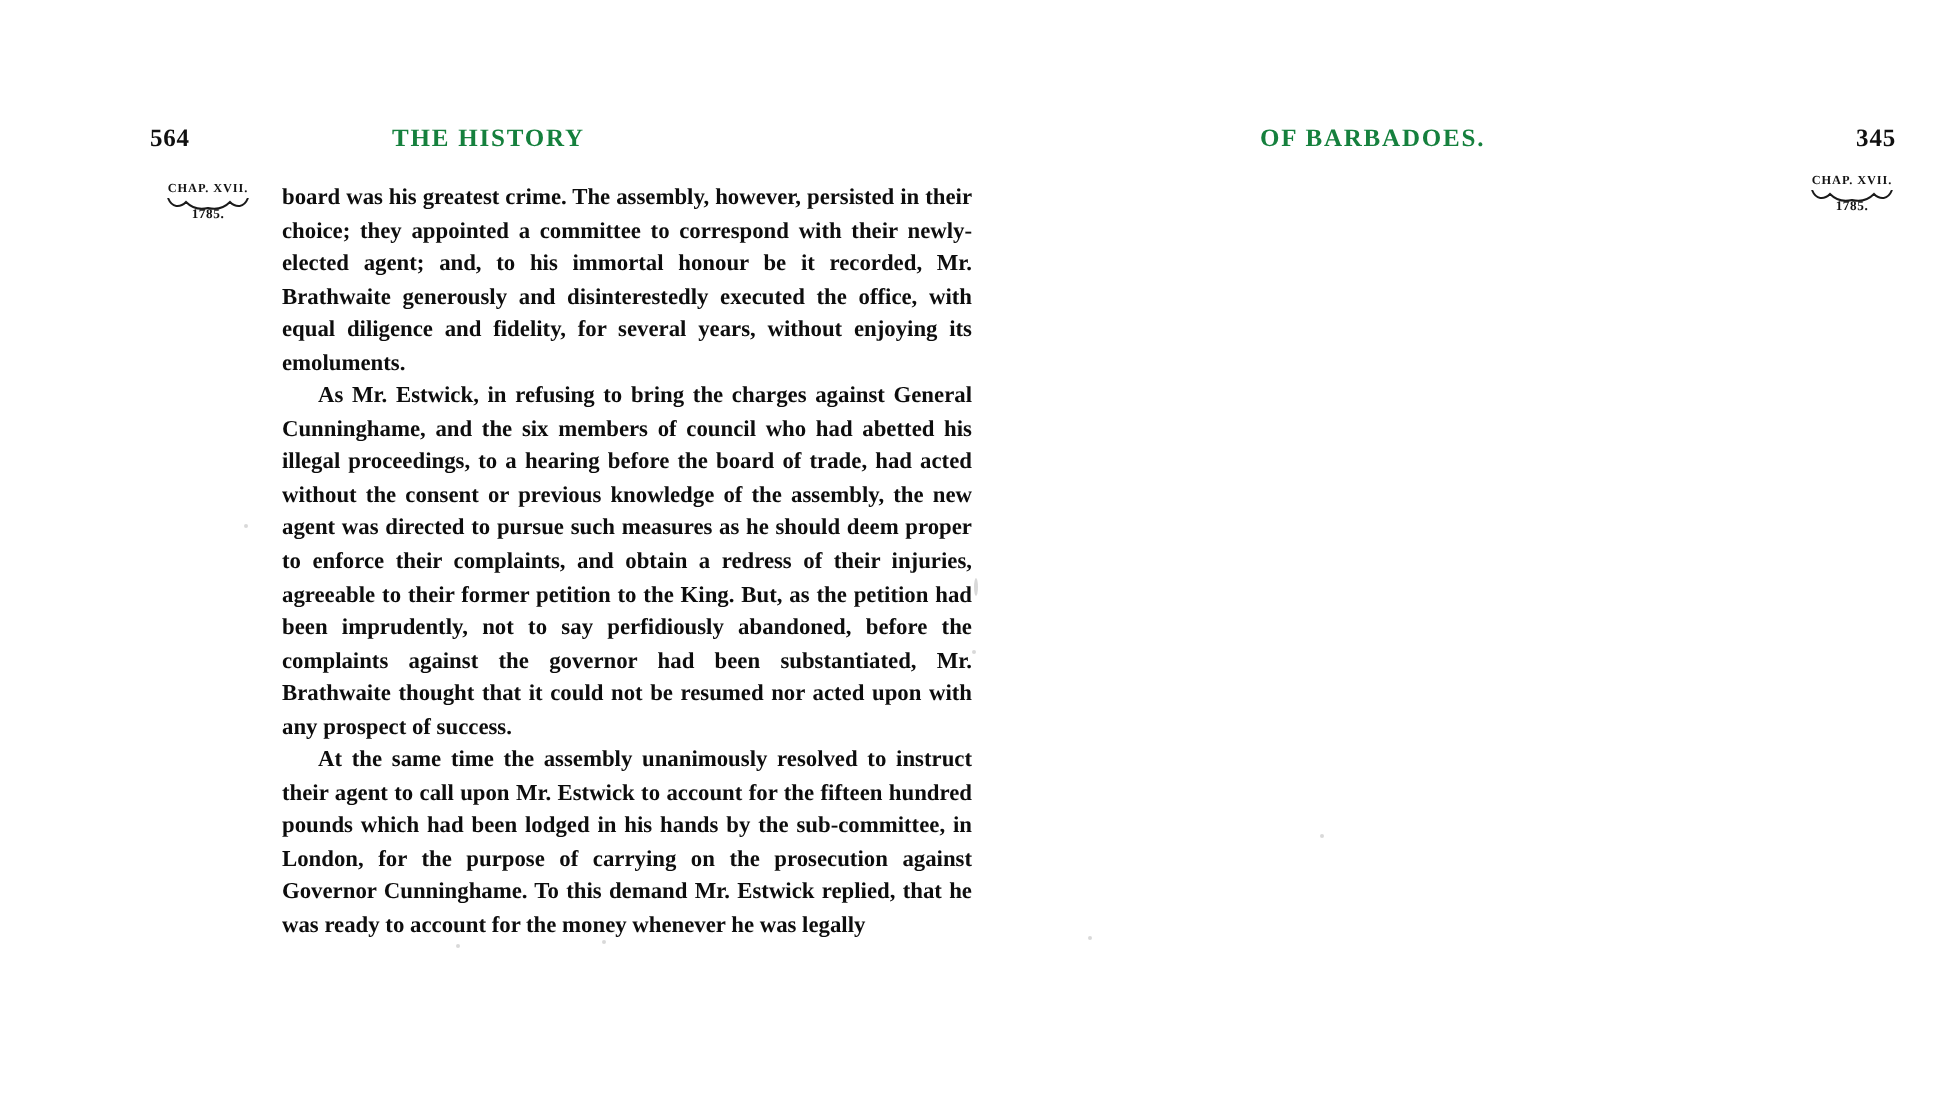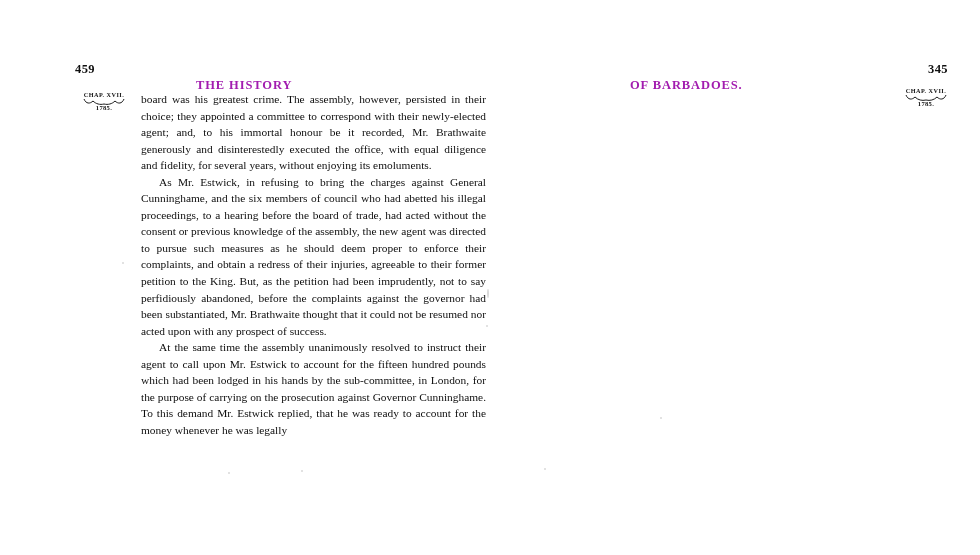--- a/index.html
+++ b/index.html
@@ -48,23 +48,23 @@
     font-size: 12.5px;
     letter-spacing: 0.4px;
     font-weight: 600;
     color: #101010;
   }
   .folio-left  { left: 75px; }
   .folio-right { right: 32px; }
 
   .head-title {
     position: absolute;
-    top: 16px;
+    top: 0;
     font-weight: 600;
-    color: #a21caf;
+    color: #15803d;
     white-space: nowrap;
   }
   .head-title-left  { left: 196px; }
   .head-title-right { left: 130px; }
 
   
   .margin-note {
     position: absolute;
     width: 64px;
     text-align: center;
@@ -98,20 +98,21 @@
   
   .textblock {
     position: absolute;
     color: #0d0d0d;
     font-size: 11.4px;
     line-height: 16.55px;
     text-align: justify;
     text-justify: inter-word;
     -webkit-hyphens: none;
     hyphens: none;
+    font-weight: bold;
   }
   .textblock-left {
     top: 91px;
     left: 141px;
     width: 345px;
   }
   .textblock p {
     margin: 0;
     text-indent: 18px;
   }
@@ -134,21 +135,21 @@
   }
 </style>
 </head>
 <body>
 
 <div class="spread">
 
   <div class="page page-left">
 
     <div class="running-head">
-      <span class="folio folio-left">459</span>
+      <span class="folio folio-left">564</span>
       <span class="head-title head-title-left">THE HISTORY</span>
     </div>
 
     <div class="margin-note margin-note-left">
       <span class="chap">CHAP. XVII.</span>
       <span class="brace">
         <svg width="42" height="6" viewBox="0 0 42 6">
           <path d="M1 0 C3 5, 7 5, 10 2 C13 5, 17 6, 21 5 C25 6, 29 5, 32 2 C35 5, 39 5, 41 0" fill="none" stroke="#1a1a1a" stroke-width="1"></path>
         </svg>
       </span>

